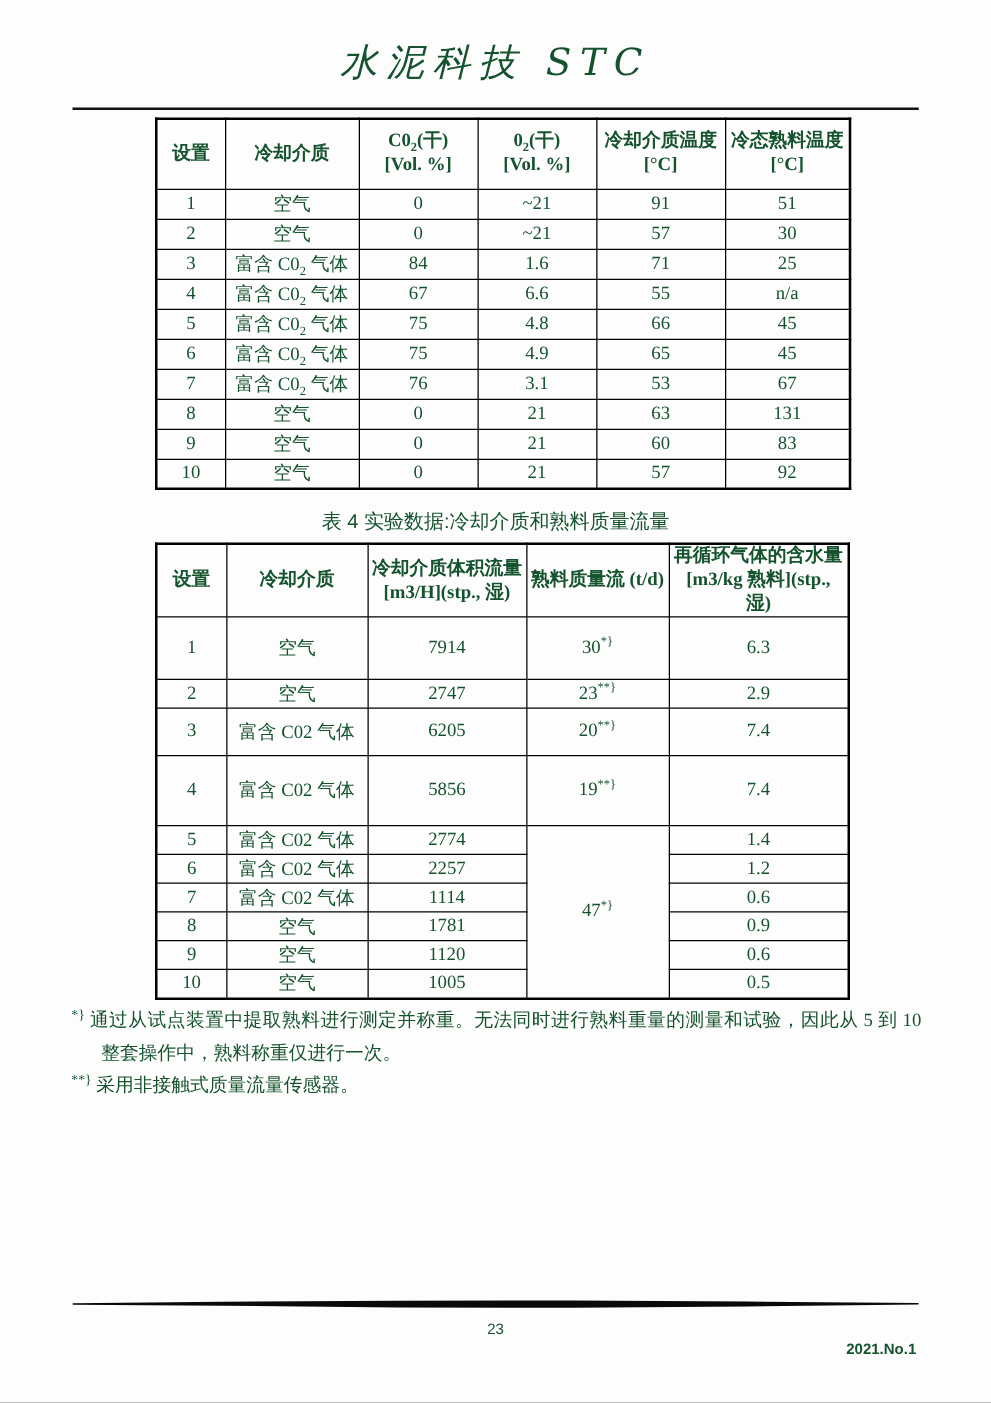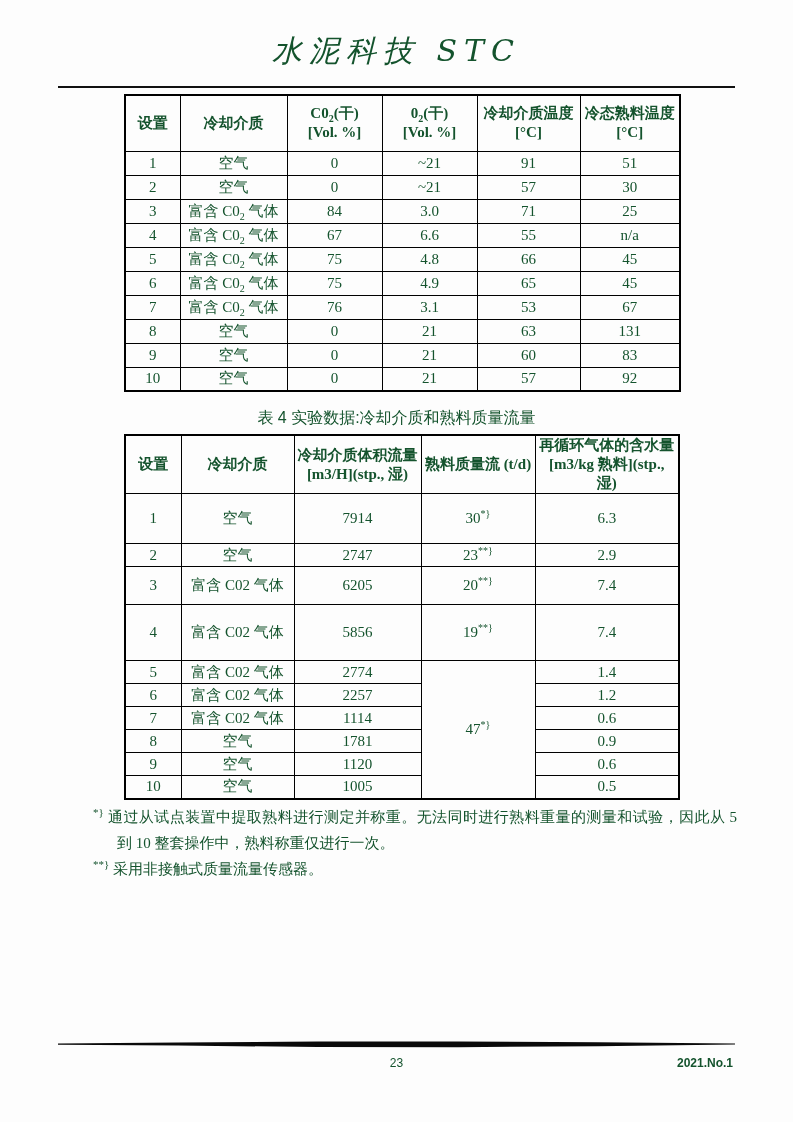--- a/index.html
+++ b/index.html
@@ -31,37 +31,37 @@
   .t3 { margin:6px 0 0 124px; width:555px; }
   .t3 thead tr { height:56px; }
   .t3 tbody tr { height:24px; }
   .t4 { margin:0 0 0 124px; width:554px; }
   .t4 thead tr { height:58px; }
   .t4 tr.h50 { height:50px; }
   .t4 tr.h23 { height:23px; }
   .t4 tr.h38 { height:38px; }
   .t4 tr.h56 { height:56px; }
   .footnotes { margin:4px 56px 0 57px; font-size:15px; line-height:26px; }
-  .fn { padding-left:24px; text-indent:-24px; text-align:justify;margin-left:36px; }
+  .fn { padding-left:24px; text-indent:-24px; text-align:justify; }
   .fn sup { font-size:11px; }
   .sec-heading {
     margin:8px 58px 0 58px; font-family:"Liberation Sans", sans-serif;
     font-weight:bold; font-size:20px; line-height:26px;
   }
   .sec-heading .sec-title { margin-left:12px; }
   .body-par {
     margin:8px 58px 0 58px; font-size:19px; line-height:37px;
     text-align:justify; text-indent:38px;
   }
   .footer { position:absolute; left:58px; right:58px; top:1034px; }
   .footer-row {
     position:relative; margin-top:3px; text-align:center;
     font-family:"Liberation Sans", sans-serif; font-size:12px; line-height:16px;
   }
-  .issue { position:absolute; right:2px; top:0; font-weight:600; }
+  .issue { position:absolute; right:2px; top:16px; font-weight:600; }
 </style>
 </head>
 <body>
 
 <div class="page">
 
   <div class="title">水泥科技 STC</div>
   <div class="rule"></div>
 
 
@@ -110,21 +110,21 @@
         <td><span>空气</span><sub></sub><span></span></td>
         <td>0</td>
         <td>~21</td>
         <td>57</td>
         <td>30</td>
       </tr>
       <tr>
         <td>3</td>
         <td><span>富含 C0</span><sub>2</sub><span> 气体</span></td>
         <td>84</td>
-        <td>3.0</td>
+        <td>1.6</td>
         <td>71</td>
         <td>25</td>
       </tr>
       <tr>
         <td>4</td>
         <td><span>富含 C0</span><sub>2</sub><span> 气体</span></td>
         <td>67</td>
         <td>6.6</td>
         <td>55</td>
         <td>n/a</td>

